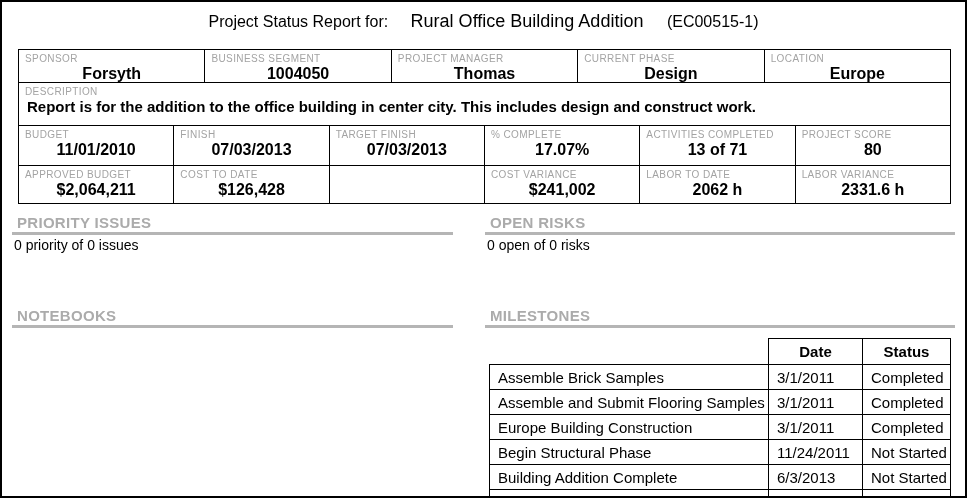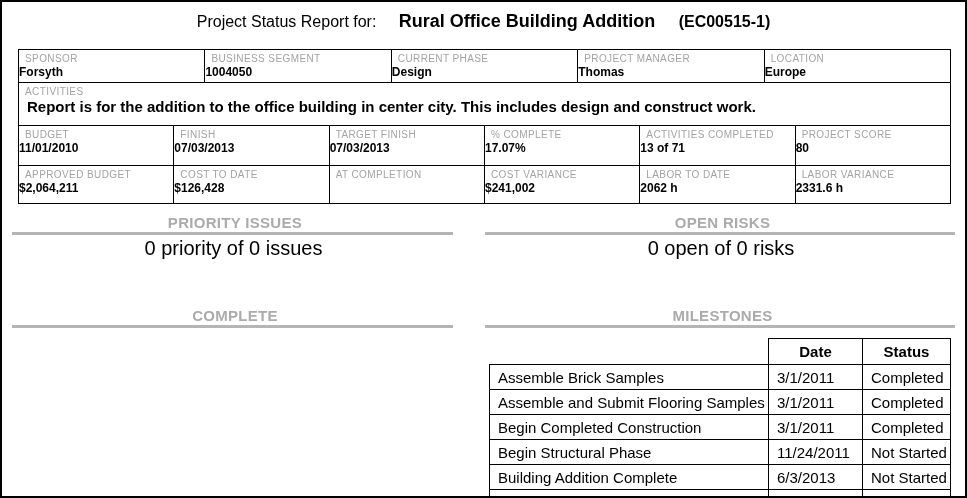--- a/index.html
+++ b/index.html
@@ -3,42 +3,42 @@
 <meta charset="utf-8">
 <style>
   html,body { margin:0; padding:0; background:#fff; }
   .page {
     position:relative; width:967px; height:498px; box-sizing:border-box;
     background:#ffffff; border:2px solid #000;
     font-family:"Liberation Sans", sans-serif; color:#000; overflow:hidden;
   }
   
   .title { position:absolute; top:9px; left:0; width:100%; text-align:center; font-size:16px; white-space:nowrap; }
-  .title .proj { font-weight:bold; font-size:18px; margin-left:18px; }
-  .title .pid  { font-weight:bold; font-size:16px; margin-left:19px; }
+  .title .proj { font-weight:normal; font-size:18px; margin-left:18px; }
+  .title .pid  { font-weight:normal; font-size:16px; margin-left:19px; }
 
   
   .info-table { position:absolute; left:16px; top:47px; width:933px; border:1px solid #000; box-sizing:border-box; }
   .irow { display:flex; border-top:1px solid #000; }
   .irow:first-child { border-top:none; }
   .cell { flex:1; border-left:1px solid #000; box-sizing:border-box; overflow:hidden; }
   .cell:first-child { border-left:none; }
   .r1  .cell { height:32px; }
   .desc .cell { height:42px; }
   .r2  .cell { height:39px; }
   .r3  .cell { height:37px; }
   .lbl { font-size:10px; color:#a3a3a3; padding:3px 0 1px 6px; letter-spacing:0.4px; white-space:nowrap; }
-  .val { font-size:12px; font-weight:bold; white-space:nowrap; }
+  .val { font-size:16px; font-weight:bold; text-align:center; white-space:nowrap; }
   .desc .val { text-align:left; padding-left:8px; font-size:15px; }
 
   
-  .section { position:absolute;text-align:center; }
+  .section { position:absolute; }
   .sec-head { font-size:15px; font-weight:bold; color:#ababab; letter-spacing:0.3px; padding-left:5px; }
   .sec-rule { height:3px; background:#b5b5b5; margin-top:1px; }
-  .sec-body { font-size:20px; color:#000; margin-top:2px; padding-left:2px; }
+  .sec-body { font-size:14px; color:#000; margin-top:2px; padding-left:2px; }
   #priority-issues { left:10px;  top:212px; width:441px; }
   #open-risks      { left:483px; top:212px; width:470px; }
   #notebooks       { left:10px;  top:305px; width:441px; }
   #milestones      { left:483px; top:305px; width:470px; }
 
   
   .ms-table { position:absolute; left:487px; top:336px; border-collapse:collapse; table-layout:fixed; }
   .ms-table col.c-name   { width:279px; }
   .ms-table col.c-date   { width:94px; }
   .ms-table col.c-status { width:88px; }
@@ -63,36 +63,36 @@
     <div class="irow r1">
       <div class="cell">
         <div class="lbl">SPONSOR</div>
         <div class="val">Forsyth</div>
       </div>
       <div class="cell">
         <div class="lbl">BUSINESS SEGMENT</div>
         <div class="val">1004050</div>
       </div>
       <div class="cell">
+        <div class="lbl">PROJECT MANAGER</div>
+        <div class="val">Thomas</div>
+      </div>
+      <div class="cell">
         <div class="lbl">CURRENT PHASE</div>
         <div class="val">Design</div>
       </div>
       <div class="cell">
-        <div class="lbl">PROJECT MANAGER</div>
-        <div class="val">Thomas</div>
-      </div>
-      <div class="cell">
         <div class="lbl">LOCATION</div>
         <div class="val">Europe</div>
       </div>
     </div>
 
     <div class="irow desc">
       <div class="cell">
-        <div class="lbl">ACTIVITIES</div>
+        <div class="lbl">DESCRIPTION</div>
         <div class="val">Report is for the addition to the office building in center city. This includes design and construct work.</div>
       </div>
     </div>
 
     <div class="irow r2">
       <div class="cell">
         <div class="lbl">BUDGET</div>
         <div class="val">11/01/2010</div>
       </div>
       <div class="cell">
@@ -120,21 +120,20 @@
     <div class="irow r3">
       <div class="cell">
         <div class="lbl">APPROVED BUDGET</div>
         <div class="val">$2,064,211</div>
       </div>
       <div class="cell">
         <div class="lbl">COST TO DATE</div>
         <div class="val">$126,428</div>
       </div>
       <div class="cell">
-        <div class="lbl">AT COMPLETION</div>
       </div>
       <div class="cell">
         <div class="lbl">COST VARIANCE</div>
         <div class="val">$241,002</div>
       </div>
       <div class="cell">
         <div class="lbl">LABOR TO DATE</div>
         <div class="val">2062 h</div>
       </div>
       <div class="cell">
@@ -150,21 +149,21 @@
     <div class="sec-body">0 priority of 0 issues</div>
   </div>
 
   <div class="section" id="open-risks">
     <div class="sec-head">OPEN RISKS</div>
     <div class="sec-rule"></div>
     <div class="sec-body">0 open of 0 risks</div>
   </div>
 
   <div class="section" id="notebooks">
-    <div class="sec-head">COMPLETE</div>
+    <div class="sec-head">NOTEBOOKS</div>
     <div class="sec-rule"></div>
   </div>
 
   <div class="section" id="milestones">
     <div class="sec-head">MILESTONES</div>
     <div class="sec-rule"></div>
   </div>
 
   <table class="ms-table">
     <colgroup>
@@ -182,21 +181,21 @@
       <td>Assemble Brick Samples</td>
       <td>3/1/2011</td>
       <td>Completed</td>
     </tr>
     <tr>
       <td>Assemble and Submit Flooring Samples</td>
       <td>3/1/2011</td>
       <td>Completed</td>
     </tr>
     <tr>
-      <td>Begin Completed Construction</td>
+      <td>Europe Building Construction</td>
       <td>3/1/2011</td>
       <td>Completed</td>
     </tr>
     <tr>
       <td>Begin Structural Phase</td>
       <td>11/24/2011</td>
       <td>Not Started</td>
     </tr>
     <tr>
       <td>Building Addition Complete</td>

